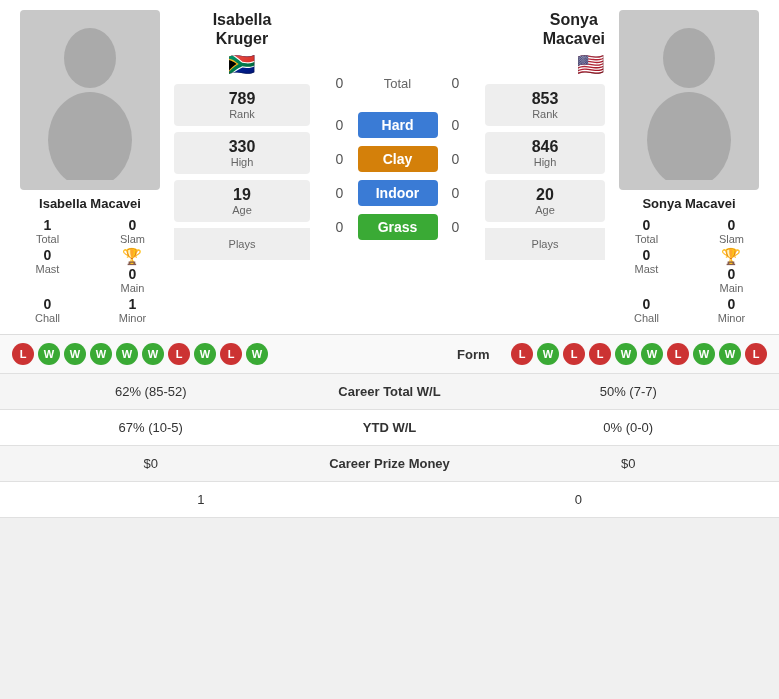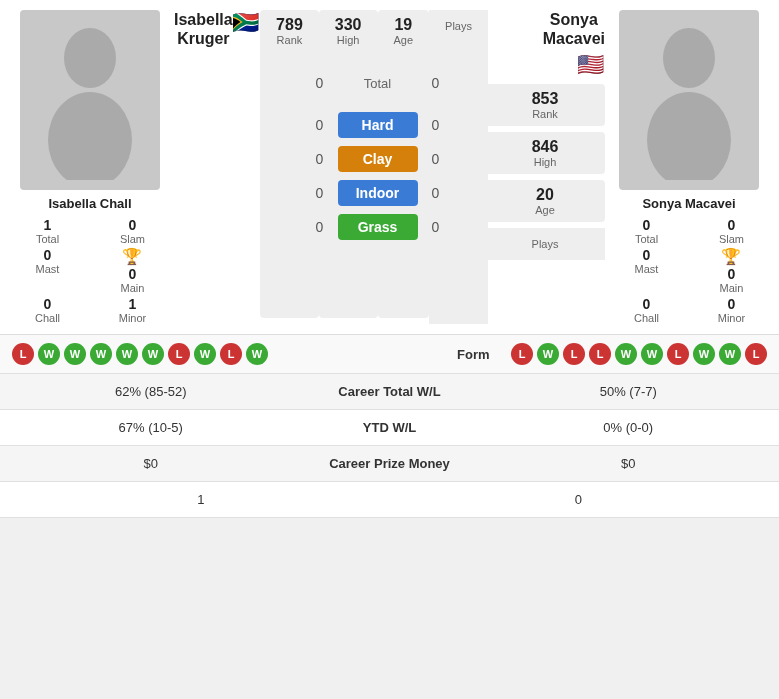--- a/index.html
+++ b/index.html
@@ -85,21 +85,23 @@
     }
 
     .trophy-icon {
       color: #4a90d9;
       font-size: 16px;
     }
 
     
     .center-stats {
       display: flex;
-      width: 96px;
+      flex-direction: column;
+      align-items: center;
+      width: 136px;
       flex-shrink: 0;
     }
 
     .player-name-center {
       font-weight: bold;
       font-size: 16px;
       text-align: center;
       color: #222;
       line-height: 1.2;
       margin-bottom: 4px;
@@ -355,21 +357,21 @@
 
   <div class="top-section">
 
     <div class="player-card">
       <div class="player-avatar">
         <svg viewBox="0 0 100 160" xmlns="http://www.w3.org/2000/svg">
           <ellipse cx="50" cy="38" rx="26" ry="30" fill="#aaa"></ellipse>
           <ellipse cx="50" cy="120" rx="42" ry="48" fill="#aaa"></ellipse>
         </svg>
       </div>
-      <div class="player-name">Isabella Chall</div>
+      <div class="player-name">Isabella Macavei</div>
       <div class="stats-grid">
         <div class="stat-cell">
           <span class="stat-value">1</span>
           <span class="stat-label">Total</span>
         </div>
         <div class="stat-cell">
           <span class="stat-value">0</span>
           <span class="stat-label">Slam</span>
         </div>
         <div class="stat-cell">

